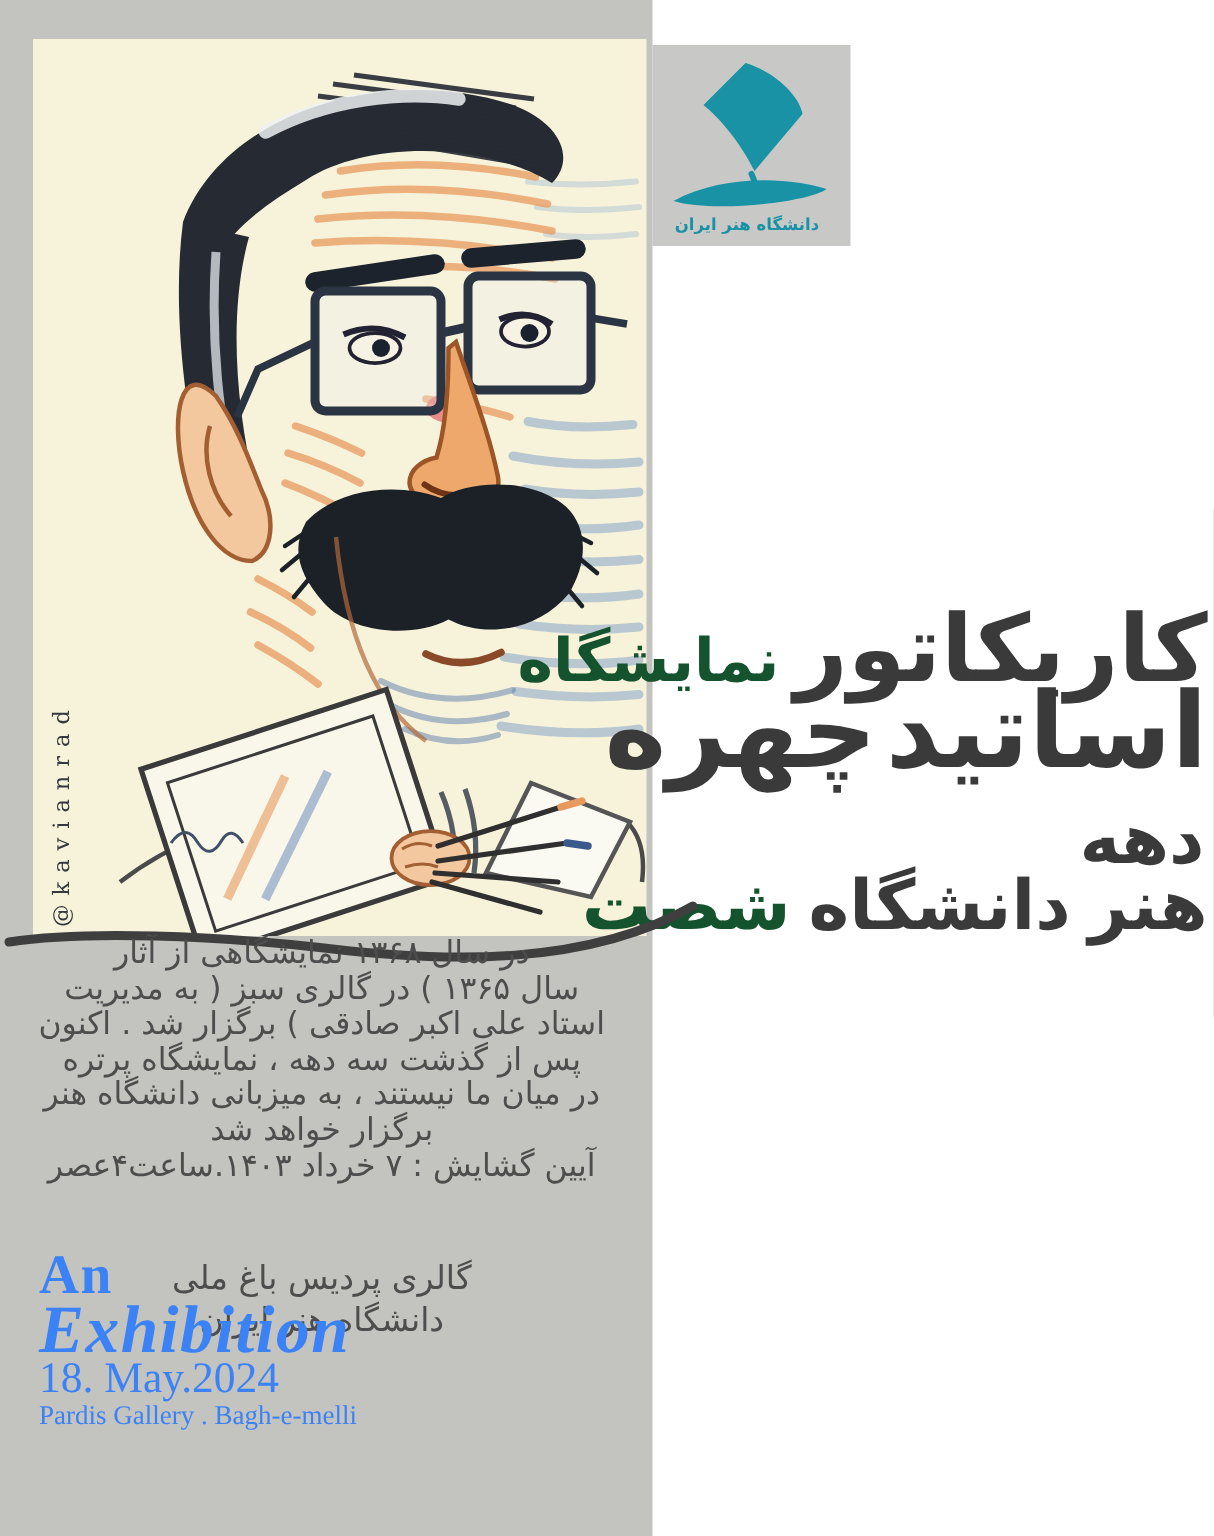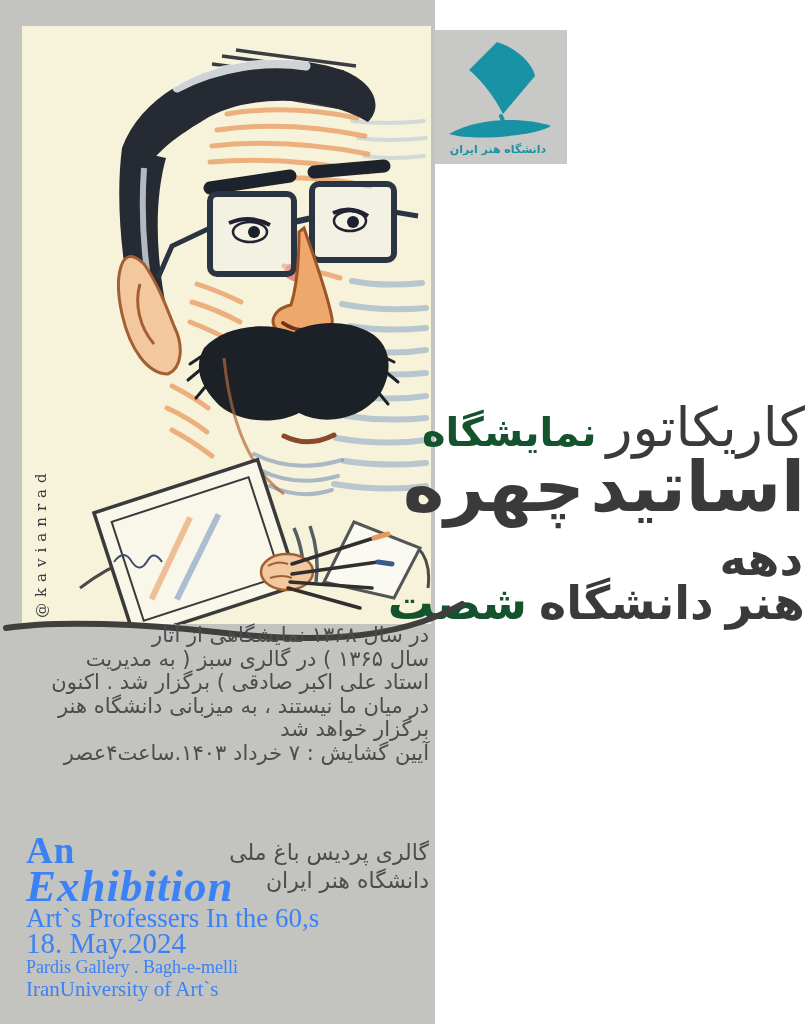--- a/index.html
+++ b/index.html
@@ -43,42 +43,42 @@
   .title-row{
     position:absolute;right:4px;
     display:flex;flex-direction:row;align-items:baseline;justify-content:flex-end;
     white-space:nowrap;
   }
   .title-row .w{unicode-bidi:isolate;direction:rtl;}
   .t-gray{color:#14532d;}
   .t-dark{color:#3a3a3a;}
   .row1{top:396px;gap:10px;}
   .row1 .w1{font-size:40px;font-weight:bold;}
-  .row1 .w2{font-size:54px;font-weight:normal;}
+  .row1 .w2{font-size:62px;font-weight:bold;}
   .row2{top:446px;gap:6px;}
   .row2 .w{font-size:70px;font-weight:bold;}
   .row3{top:576px;gap:12px;}
   .row3 .w{font-size:46px;font-weight:bold;}
   .raised-word{
     position:absolute;right:6px;top:532px;
     font-size:46px;font-weight:bold;color:#3a3a3a;
     unicode-bidi:isolate;direction:rtl;
   }
   .swash{position:absolute;left:0;top:598px;pointer-events:none;}
   
   .fa-paragraph{
     position:absolute;left:0;top:624px;width:429px;
     direction:rtl;text-align:right;
     color:#4d4d4d;font-size:21px;line-height:23.6px;
     padding-right:4px;
   }
-  .fa-paragraph .pline{white-space:nowrap;}
+  .fa-paragraph .pline{white-space:nowrap;text-align:center;}
   .fa-venue{
     position:absolute;left:0;top:839px;width:429px;
-    direction:rtl;text-align:right;
+    direction:rtl;text-align:center;
     color:#4d4d4d;font-size:22px;line-height:28px;
     padding-right:4px;
   }
   
   .en-block{
     position:absolute;left:26px;top:836px;width:410px;
     font-family:"Liberation Serif","DejaVu Serif",serif;
     color:#3b82f6;
   }
   .en-an{font-size:37px;line-height:30px;font-weight:bold;letter-spacing:1px;}
@@ -245,32 +245,31 @@
     <span class="w t-dark">هنر</span>
   </div>
   <svg class="swash" width="470" height="55" viewBox="0 0 470 55">
     <path d="M462,6 C392,46 298,44 216,34 C144,26 58,22 6,30" stroke="#3f3f3f" stroke-width="6" fill="none" stroke-linecap="round"></path>
   </svg>
 
   <div class="fa-paragraph">
     <div class="pline">در سال ۱۳۶۸ نمایشگاهی از آثار</div>
     <div class="pline">سال ۱۳۶۵ ) در گالری سبز ( به مدیریت</div>
     <div class="pline">استاد علی اکبر صادقی ) برگزار شد . اکنون</div>
+    <div class="pline">پس از گذشت سه دهه ، نمایشگاه پرتره</div>
     <div class="pline">در میان ما نیستند ، به میزبانی دانشگاه هنر</div>
     <div class="pline">برگزار خواهد شد</div>
     <div class="pline">آیین گشایش : ۷ خرداد ۱۴۰۳.ساعت۴عصر</div>
   </div>
 
   <div class="fa-venue">
     <div>گالری پردیس باغ ملی</div>
     <div>دانشگاه هنر ایران</div>
   </div>
 
   <div class="en-block">
     <div class="en-an">An</div>
     <div class="en-exhibition">Exhibition</div>
-    <div class="en-l4">Art`s Professers In the 60,s</div>
     <div class="en-date">18. May.2024</div>
     <div class="en-gallery">Pardis Gallery . Bagh-e-melli</div>
-    <div class="en-univ">IranUniversity of Art`s</div>
   </div>
 
 </div>
 
 </body></html>

